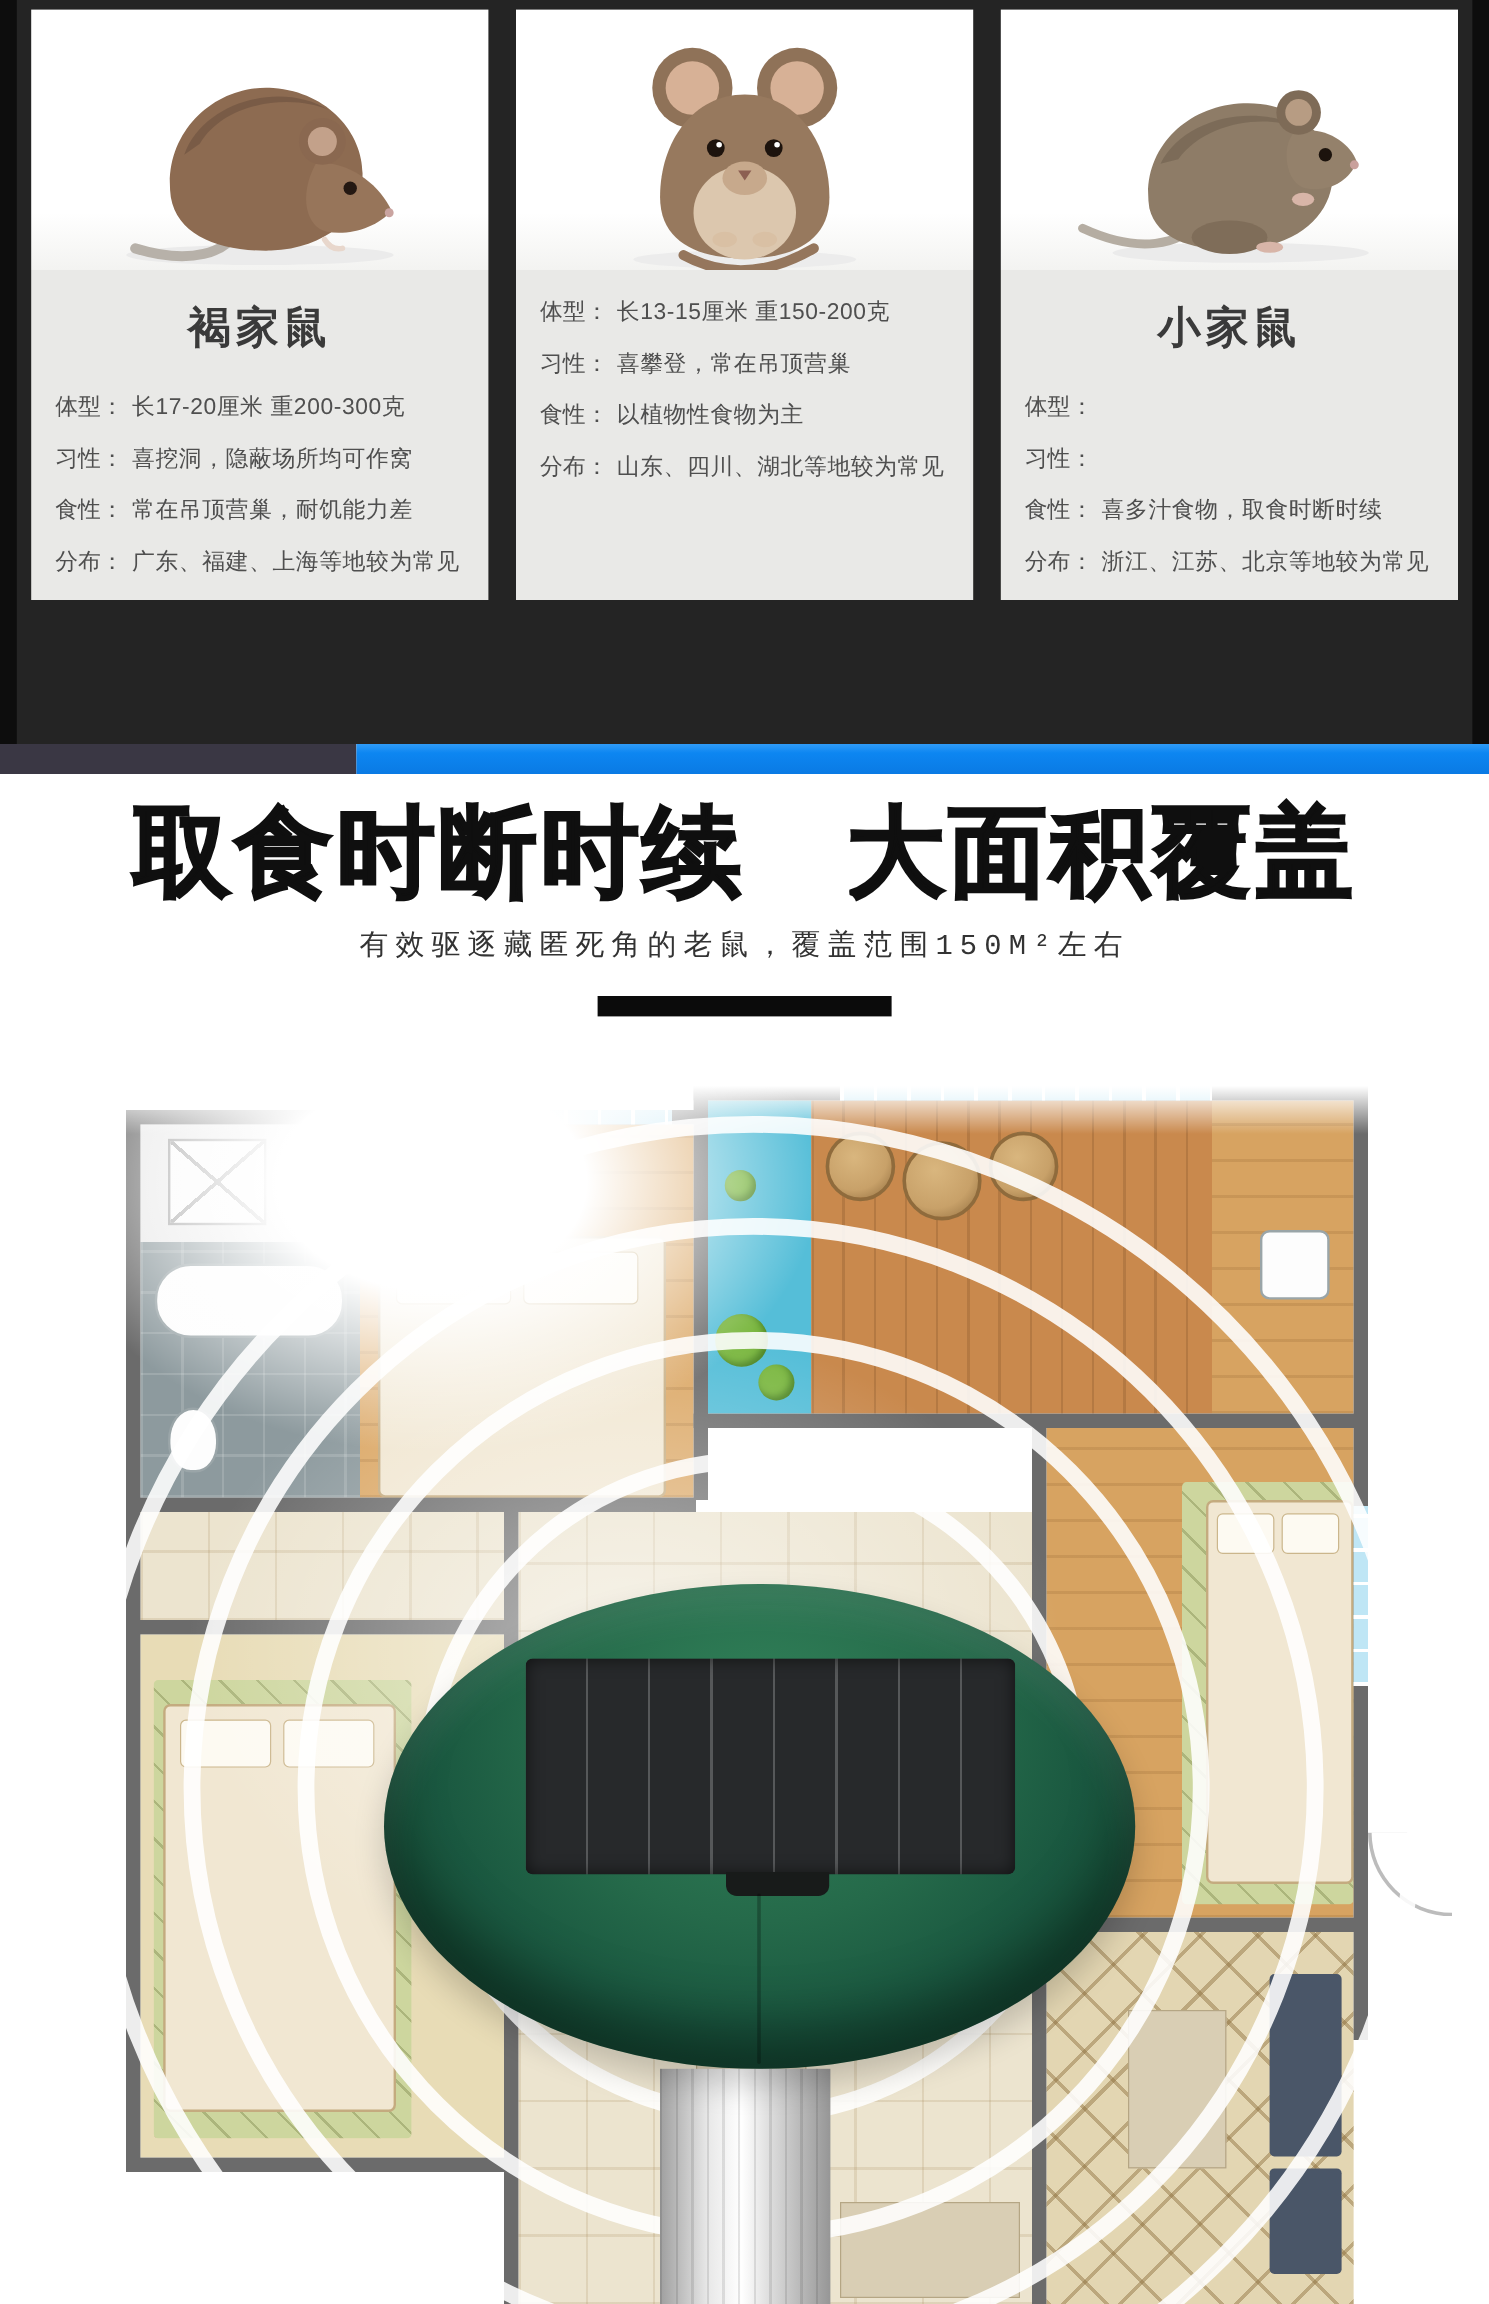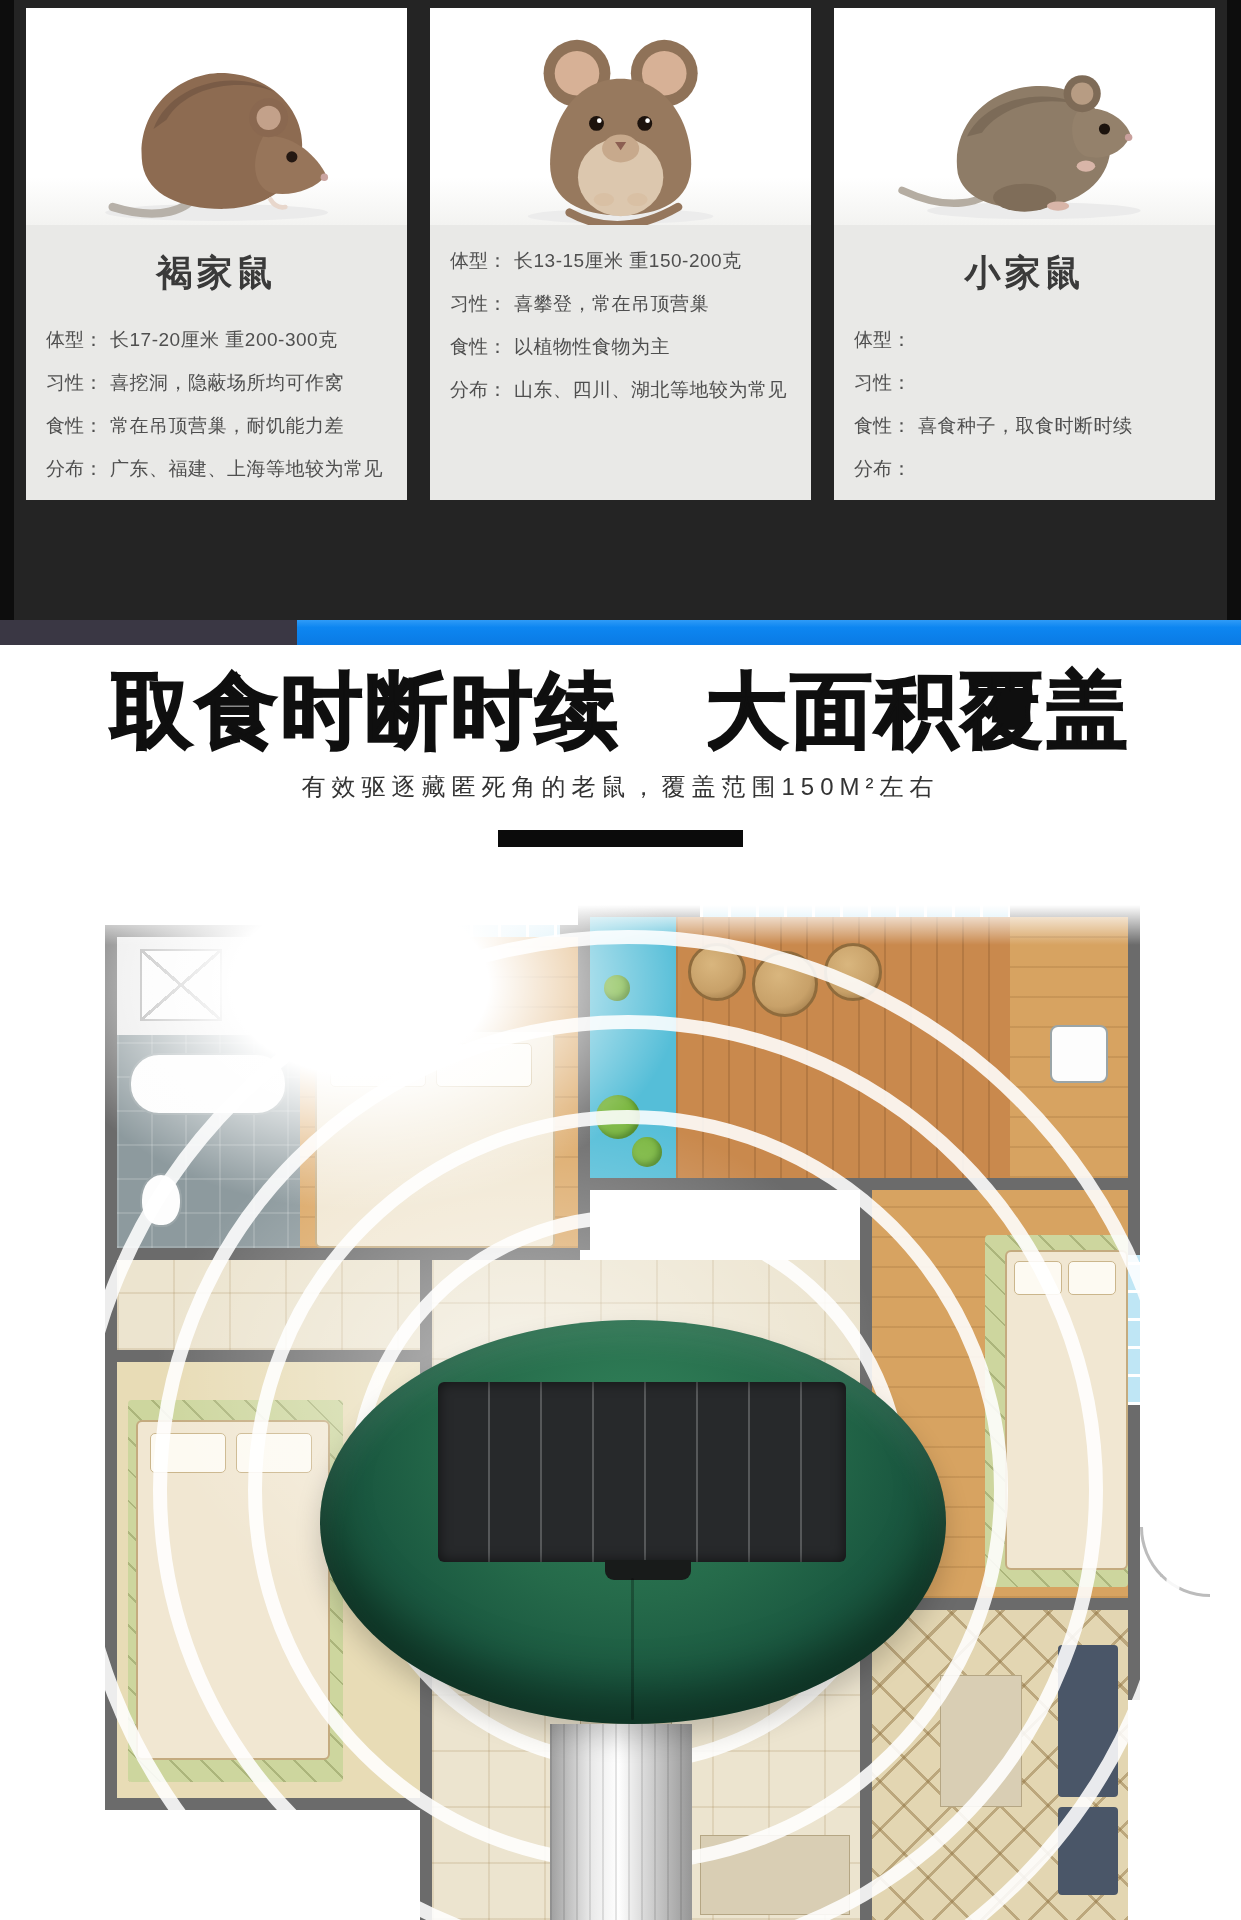--- a/index.html
+++ b/index.html
@@ -21,21 +21,21 @@
   .spec-value { flex:1; letter-spacing:0.5px; }
 
   
   .stripe { position:relative; width:100%; height:25px; display:flex; }
   .stripe-dark { width:297px; height:100%; background:#3a3744; }
   .stripe-blue { flex:1; height:100%; background:linear-gradient(180deg,#draft 0,#0d86f1 0) #0d86f1; background:linear-gradient(180deg,#2f9bf7 0%,#0d86f1 30%,#0a7ae4 100%); }
 
   
   .promo { position:relative; width:100%; height:260px; background:#fff; text-align:center; }
   .headline { padding-top:14px; font-size:82px; line-height:104px; font-weight:bold; color:#0f0f0f; letter-spacing:3px; -webkit-text-stroke:2px #0f0f0f; }
-  .subtitle { margin-top:8px; font-size:24px; color:#333; letter-spacing:6px; }
+  .subtitle { margin-top:8px; font-size:24px; color:#333; letter-spacing:6px;font-family:Liberation Mono, monospace; }
   .divider-bar { width:245px; height:17px; background:#0b0b0b; margin:27px auto 0; }
 
   
   .coverage { position:relative; width:100%; height:1015px; background:#fff; overflow:hidden; }
   .floorplan { position:absolute; inset:0; }
   .fp { position:absolute; }
   .wall { background:#6b6b6b; }
   .wood-v { background-color:#c9894d; background-image:repeating-linear-gradient(90deg, rgba(60,30,5,0.15) 0 2px, transparent 2px 26px); }
   .wood-h { background-color:#dca968; background-image:repeating-linear-gradient(0deg, rgba(90,50,10,0.12) 0 2px, transparent 2px 30px); }
   .wood-h2 { background-color:#d7a361; background-image:repeating-linear-gradient(0deg, rgba(90,50,10,0.12) 0 2px, transparent 2px 30px); }
@@ -188,24 +188,25 @@
         <div class="card-info">
           <h2 class="rodent-name">小家鼠</h2>
           <div class="spec-row">
               <span class="spec-label">体型：</span>
             </div>
           <div class="spec-row">
               <span class="spec-label">习性：</span>
             </div>
           <div class="spec-row">
               <span class="spec-label">食性：</span>
-              <span class="spec-value">喜食种子，取食时断时续</span>
+              <span class="spec-value">喜多汁食物，取食时断时续</span>
             </div>
           <div class="spec-row">
               <span class="spec-label">分布：</span>
+              <span class="spec-value">浙江、江苏、北京等地较为常见</span>
             </div>
         </div>
       </article>
 
     </div>
   </section>
 
   <div class="stripe">
     <div class="stripe-dark"></div>
     <div class="stripe-blue"></div>

